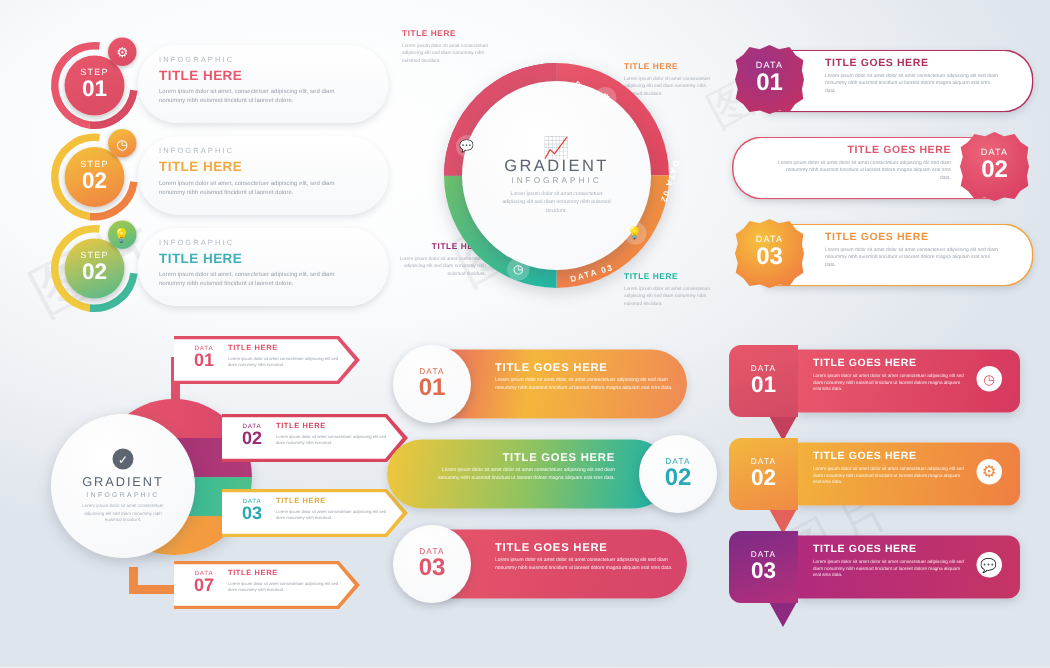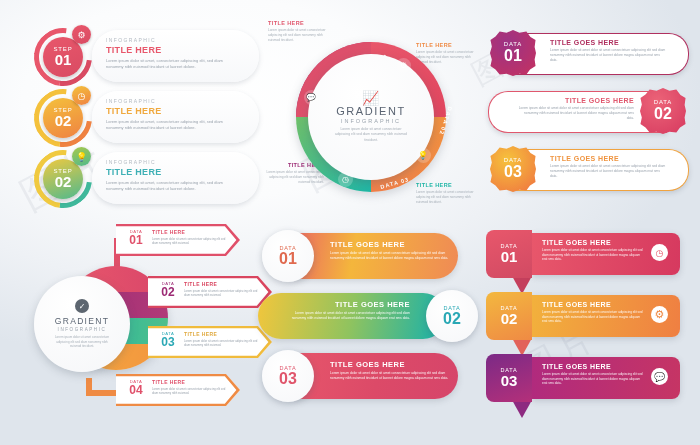--- a/index.html
+++ b/index.html
@@ -371,21 +371,21 @@
         <div class="ttl" style="color:#e0a93f">TITLE HERE</div>
         <div class="body-txt">Lorem ipsum dolor sit amet consectetuer adipiscing elit sed diam nonummy nibh euismod.</div>
       </div>
     </div>
 
     <div class="arw" style="left:90px;top:146px;width:124px">
       <div class="fill"></div>
       <div class="edge" style="background:#ef8b44"></div>
       <div class="num" style="color:#e0506a">
         <div class="s">DATA</div>
-        <div class="n">04</div>
+        <div class="n">07</div>
       </div>
       <div class="tx">
         <div class="ttl" style="color:#e0506a">TITLE HERE</div>
         <div class="body-txt">Lorem ipsum dolor sit amet consectetuer adipiscing elit sed diam nonummy nibh euismod.</div>
       </div>
     </div>
   </div>
 
   <div id="p5" class="panel">
 

